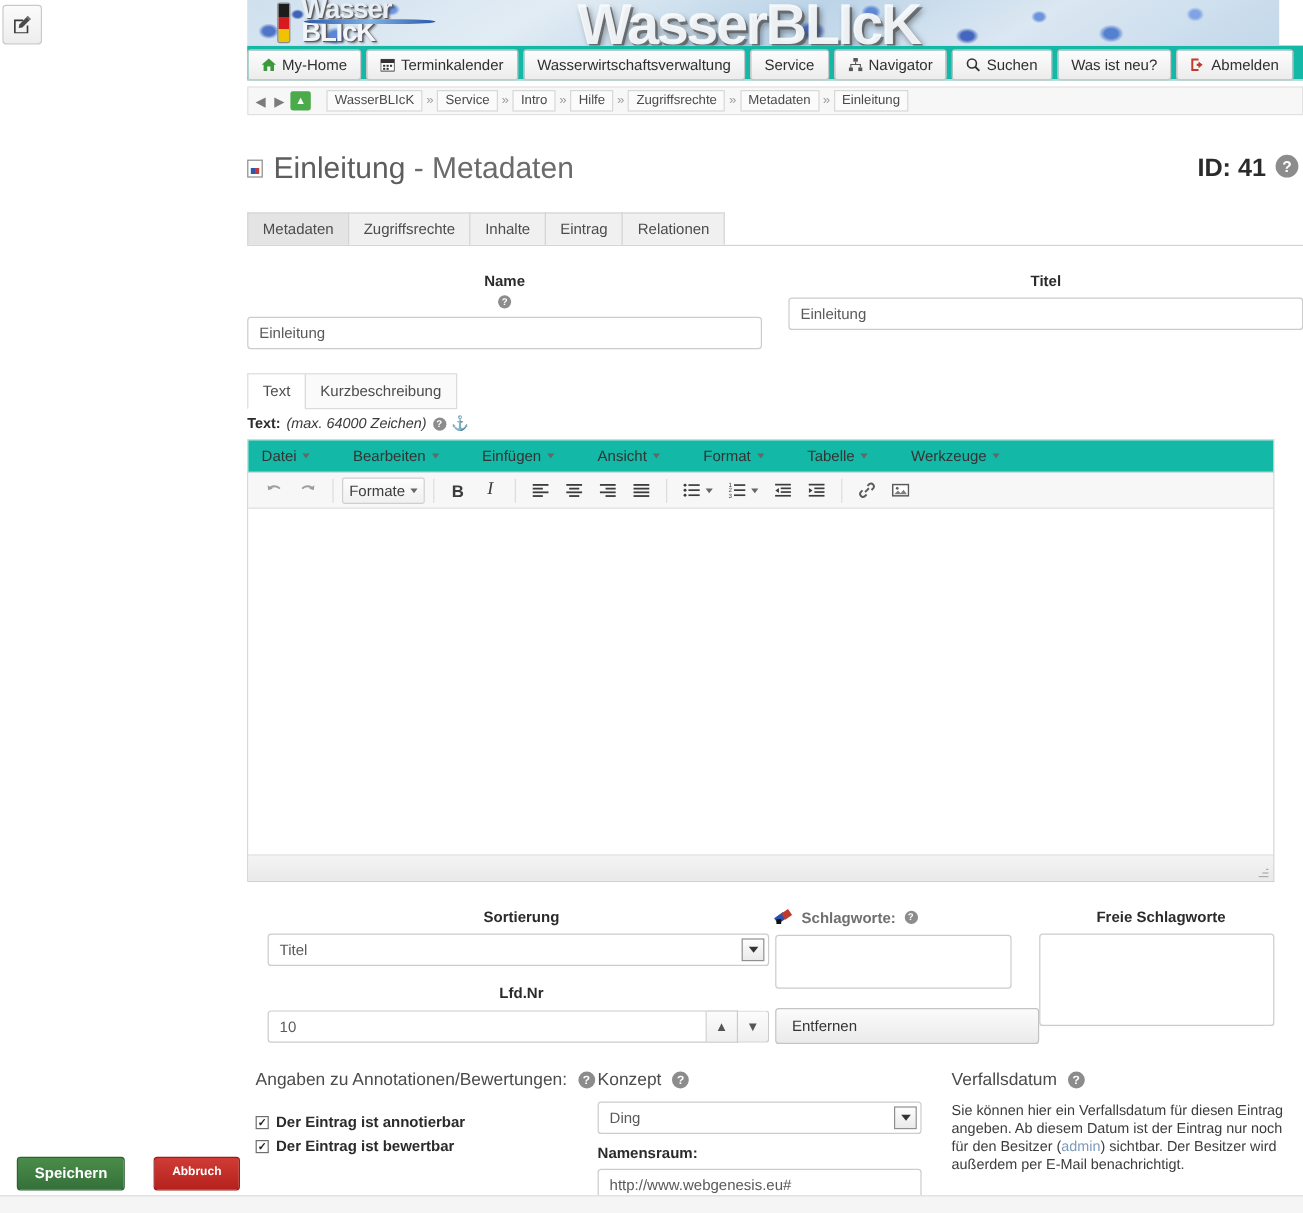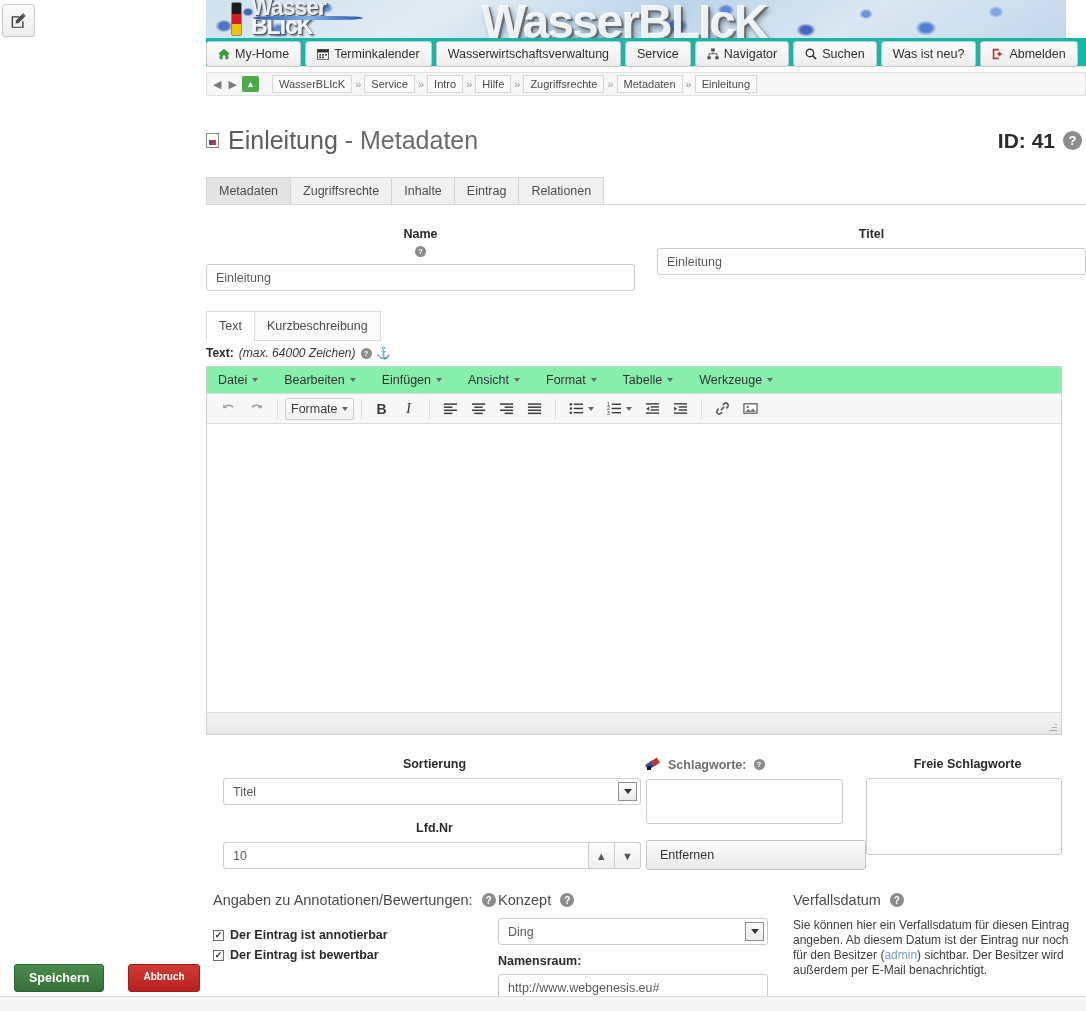--- a/index.html
+++ b/index.html
@@ -119,21 +119,21 @@
     width: 13px; height: 15px; background: #fff;
     border: 1px solid #8a8a8a; position: relative; flex: none;
   }
   .doc-icon:after {
     content: ''; position: absolute; left: 2px; bottom: 2px;
     width: 7px; height: 5px;
     background: linear-gradient(90deg,#2f59a8 50%, #c23b3b 50%);
   }
   .title-text { font-size: 25px; color: #6b6b6b; font-weight: normal; }
   .title-text b { color: #5d5d5d; font-weight: normal; }
-  .id-box { display: flex; align-items: center; gap: 8px; }
+  .id-box { display: flex; align-items: flex-start; gap: 8px; }
   .id-text { font-size: 21px; font-weight: bold; color: #2b2b2b; }
   .help {
     width: 14px; height: 14px; border-radius: 50%;
     background: #8c8c8c; color: #fff;
     font-size: 10px; font-weight: bold;
     display: inline-flex; align-items: center; justify-content: center;
     cursor: pointer; flex: none;
   }
   .help.big { width: 19px; height: 19px; font-size: 13px; }
   .help.sm { width: 11px; height: 11px; font-size: 8px; }
@@ -174,22 +174,22 @@
     margin-top: 5px; font-size: 12px; color: #2b2b2b;
     display: flex; align-items: center; gap: 5px;
   }
   .textlabel b { font-weight: bold; }
   .textlabel i { font-style: italic; color: #3a3a3a; }
   .anchor-icon { color: #d8b400; font-size: 12px; }
 
   
   .mce { margin-top: 6px; border: 1px solid #cfcfcf; width: 856px; background:#fff; }
   .mce-menubar {
-    display: flex; align-items: center; gap: 8px;
-    background: #86efac; border-bottom: 1px solid #dcdcdc;
+    display: flex; align-items: center; gap: 18px;
+    background: #14b8a6; border-bottom: 1px solid #dcdcdc;
     padding: 4px 2px; height: 27px;
   }
   .mce-menu {
     padding: 3px 9px; font-size: 12.5px; color: #333;
     cursor: pointer; display: inline-flex; align-items: center; gap: 5px;
     border-radius: 2px;
   }
   .caret { border-left: 3.5px solid transparent; border-right: 3.5px solid transparent; border-top: 4px solid #666; display:inline-block; }
   .mce-toolbar {
     display: flex; align-items: center;

